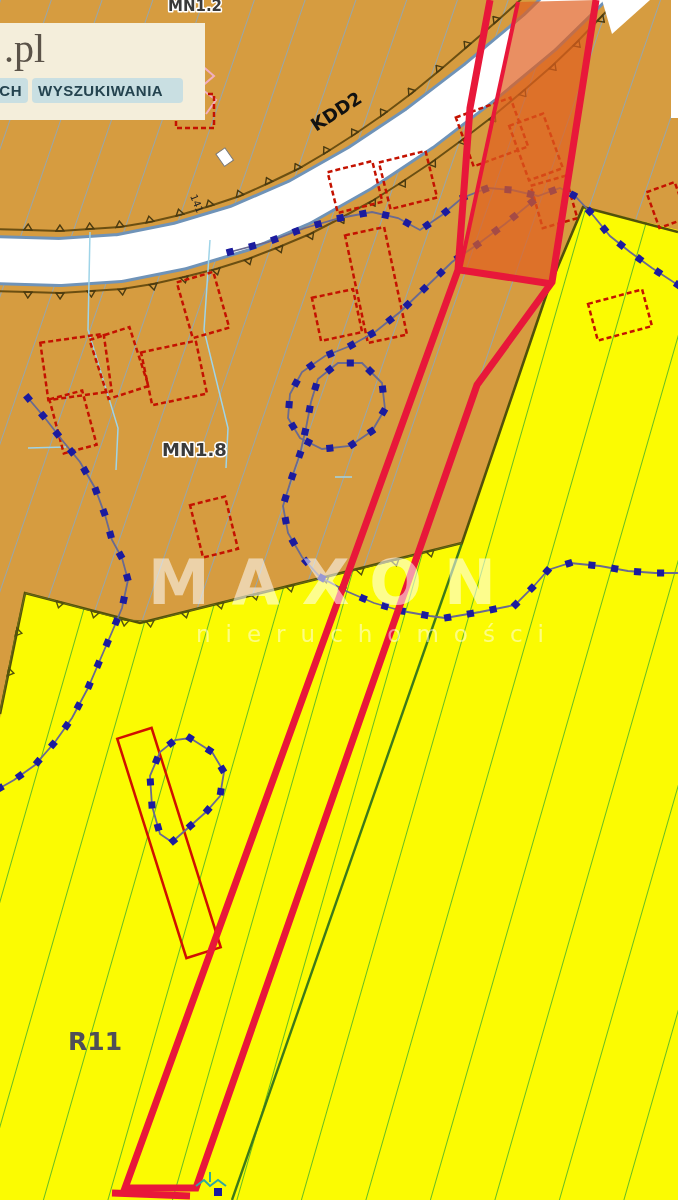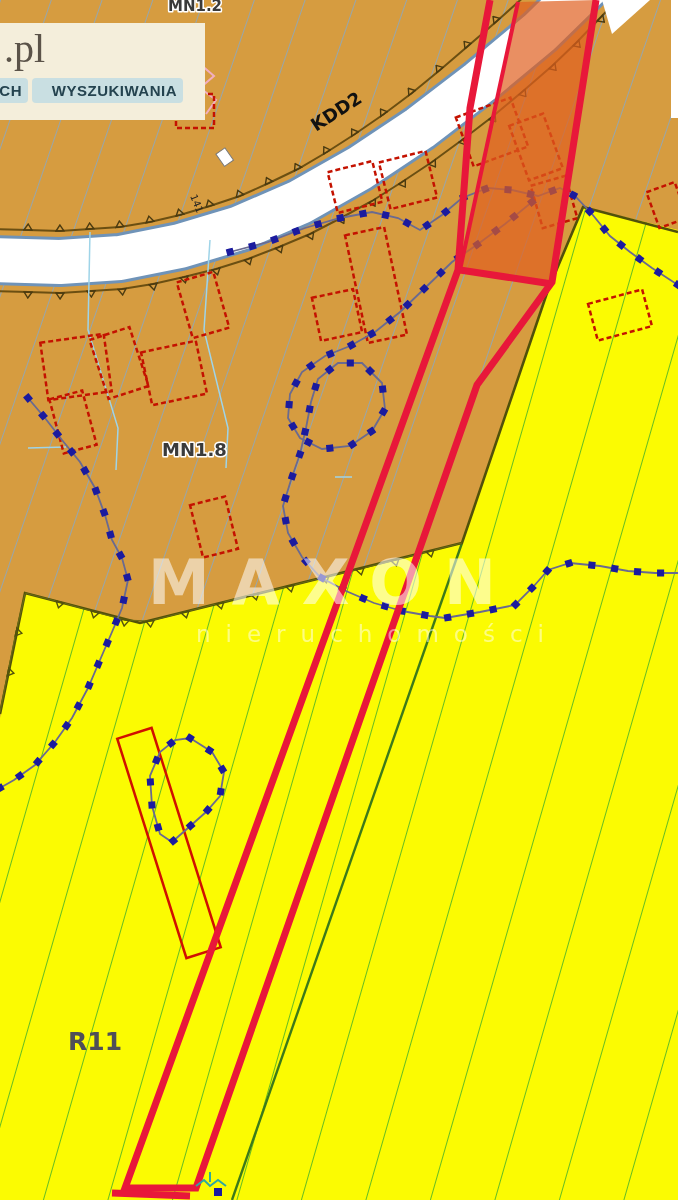--- a/index.html
+++ b/index.html
@@ -9,21 +9,21 @@
   
   #panel{position:absolute;left:0;top:7px;width:205px;height:97px;
          background:#f4eedb;margin-top:16px;}
   #logo{position:absolute;left:4px;top:2px;font-family:"Liberation Serif",serif;
         font-size:40px;color:#5b5349;}
   .tabrow{position:absolute;left:0;bottom:16px;width:100%;height:26px;}
   .tab{position:absolute;height:25px;background:#c9dfe2;border:none;
        border-radius:4px;color:#24434f;font-weight:bold;font-size:15px;
        font-family:"Liberation Sans",sans-serif;letter-spacing:0.5px;}
   #tab-cut{left:-10px;width:38px;text-align:right;padding-right:6px;}
-  #tab-search{left:32px;width:151px;text-align:right;}
+  #tab-search{left:32px;width:151px;text-align:left;}
   
   .maplabel{font-family:"DejaVu Sans",sans-serif;font-weight:bold;fill:#3a3a3a;
             paint-order:stroke;stroke:#ffffff;stroke-width:3px;stroke-linejoin:round;}
   .plain{font-family:"DejaVu Sans",sans-serif;font-weight:bold;fill:#4f4f58;}
   .wm1{font-family:"DejaVu Sans",sans-serif;font-weight:bold;font-size:62px;
        fill:#ffffff;opacity:.55;letter-spacing:22px;}
   .wm2{font-family:"DejaVu Sans",sans-serif;font-size:23px;fill:#ffffff;
        opacity:.5;letter-spacing:15px;}
 </style>
 </head>

